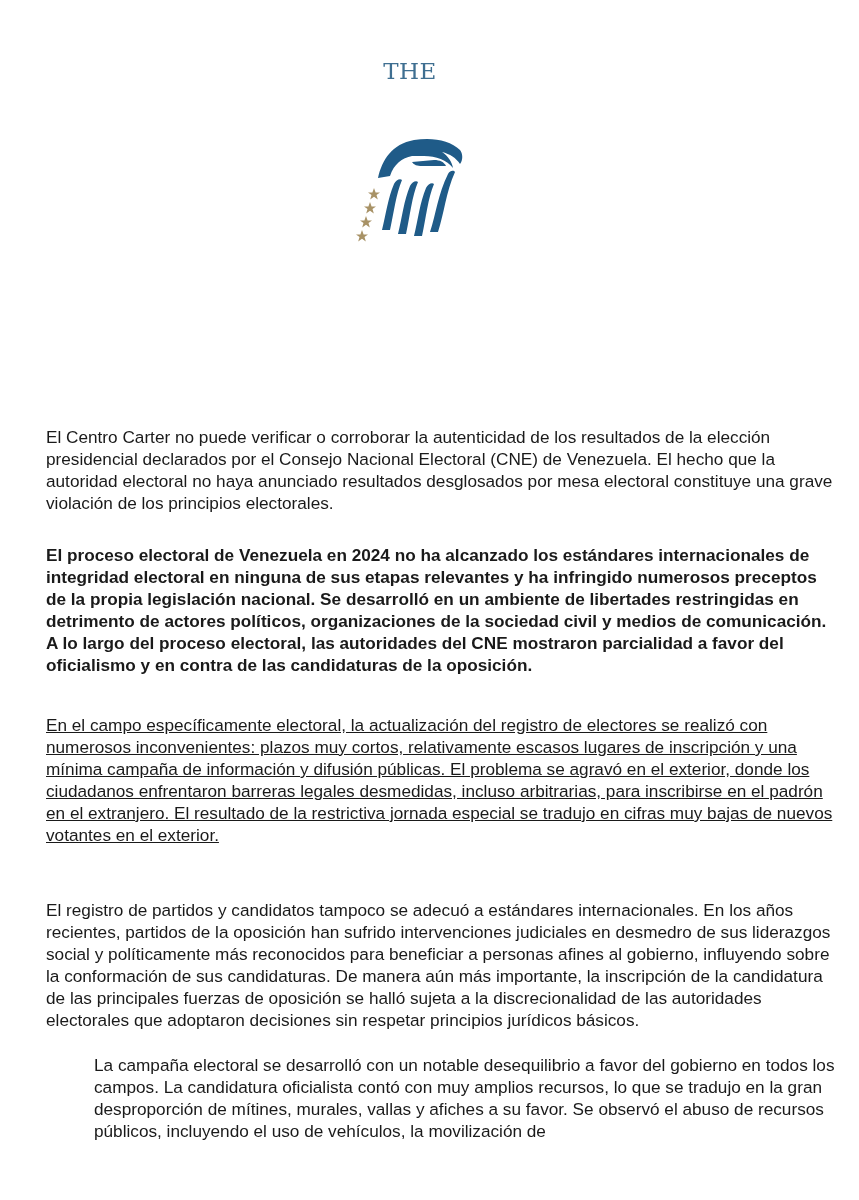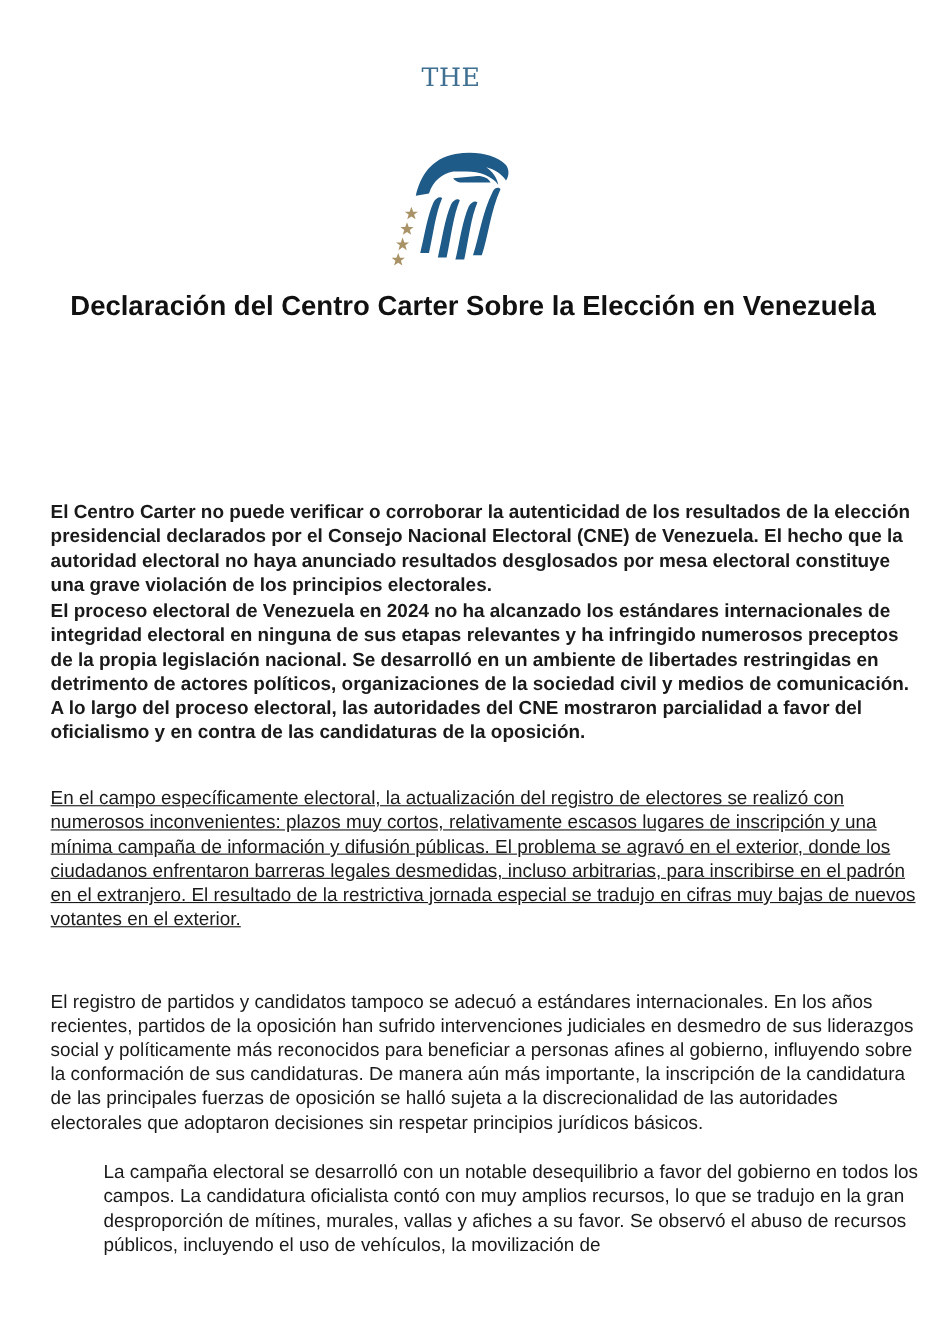--- a/index.html
+++ b/index.html
@@ -19,21 +19,21 @@
       font-weight: bold; font-size: 25px; line-height: 33px; color: #111;
       margin: 0;
     }
     .body-text {
       position: absolute; left: 46px; width: 790px;
       font-family: "Liberation Sans", sans-serif; font-size: 17.2px;
       line-height: 22px; color: #1a1a1a; margin: 0;
     }
     .hl { background: #fbd46e; box-decoration-break: clone; -webkit-box-decoration-break: clone; }
     .p1 { top: 349px; }
-    .p2 { top: 454px; font-weight: bold; }
+    .p2 { top: 426px; }
     .p3 { top: 544px; font-weight: bold; }
     .p4 { top: 714px; text-decoration: underline; }
     .p5 { top: 884px; margin-top: 15px; }
     .p6 { top: 1054px; margin-left: 48px; }
   </style>
 </head>
 <body>
 
 <div class="page">
 
@@ -51,21 +51,20 @@
     <path d="M78 98 C84 80 86 60 96 40 C98 36 102 36 103 38 C94 58 92 80 86 98 Z" fill="#1f5b88"></path>
 
     <g fill="#a89266">
       <polygon points="22,54 23.6,58.4 28,58.4 24.5,61 25.8,65.4 22,62.8 18.2,65.4 19.5,61 16,58.4 20.4,58.4"></polygon>
       <polygon points="18,68 19.6,72.4 24,72.4 20.5,75 21.8,79.4 18,76.8 14.2,79.4 15.5,75 12,72.4 16.4,72.4"></polygon>
       <polygon points="14,82 15.6,86.4 20,86.4 16.5,89 17.8,93.4 14,90.8 10.2,93.4 11.5,89 8,86.4 12.4,86.4"></polygon>
       <polygon points="10,96 11.6,100.4 16,100.4 12.5,103 13.8,107.4 10,104.8 6.2,107.4 7.5,103 4,100.4 8.4,100.4"></polygon>
     </g>
   </svg>
 
-  <h1 class="title">Declaración del Centro Carter Sobre la Elección en Venezuela</h1>
 
 
   <p class="body-text p2">El Centro Carter no puede verificar o corroborar la autenticidad de los resultados de la elección presidencial declarados por el Consejo Nacional Electoral (CNE) de Venezuela. El hecho que la autoridad electoral no haya anunciado resultados desglosados por mesa electoral constituye una grave violación de los principios electorales.</p>
   <p class="body-text p3">El proceso electoral de Venezuela en 2024 no ha alcanzado los estándares internacionales de integridad electoral en ninguna de sus etapas relevantes y ha infringido numerosos preceptos de la propia legislación nacional. Se desarrolló en un ambiente de libertades restringidas en detrimento de actores políticos, organizaciones de la sociedad civil y medios de comunicación. A lo largo del proceso electoral, las autoridades del CNE mostraron parcialidad a favor del oficialismo y en contra de las candidaturas de la oposición.</p>
   <p class="body-text p4">En el campo específicamente electoral, la actualización del registro de electores se realizó con numerosos inconvenientes: plazos muy cortos, relativamente escasos lugares de inscripción y una mínima campaña de información y difusión públicas. El problema se agravó en el exterior, donde los ciudadanos enfrentaron barreras legales desmedidas, incluso arbitrarias, para inscribirse en el padrón en el extranjero. El resultado de la restrictiva jornada especial se tradujo en cifras muy bajas de nuevos votantes en el exterior.</p>
   <p class="body-text p5">El registro de partidos y candidatos tampoco se adecuó a estándares internacionales.  En los años recientes, partidos de la oposición han sufrido intervenciones judiciales en desmedro de sus liderazgos social y políticamente más reconocidos para beneficiar a personas afines al gobierno, influyendo sobre la conformación de sus candidaturas. De manera aún más importante, la inscripción de la candidatura de las principales fuerzas de oposición se halló sujeta a la discrecionalidad de las autoridades electorales que adoptaron decisiones sin respetar principios jurídicos básicos.</p>
   <p class="body-text p6">La campaña electoral se desarrolló con un notable desequilibrio a favor del gobierno en todos los campos. La candidatura oficialista contó con muy amplios recursos, lo que se tradujo en la gran desproporción de mítines, murales, vallas y afiches a su favor. Se observó  el abuso de recursos públicos, incluyendo el uso de vehículos, la movilización de</p>
 
 </div>
 

